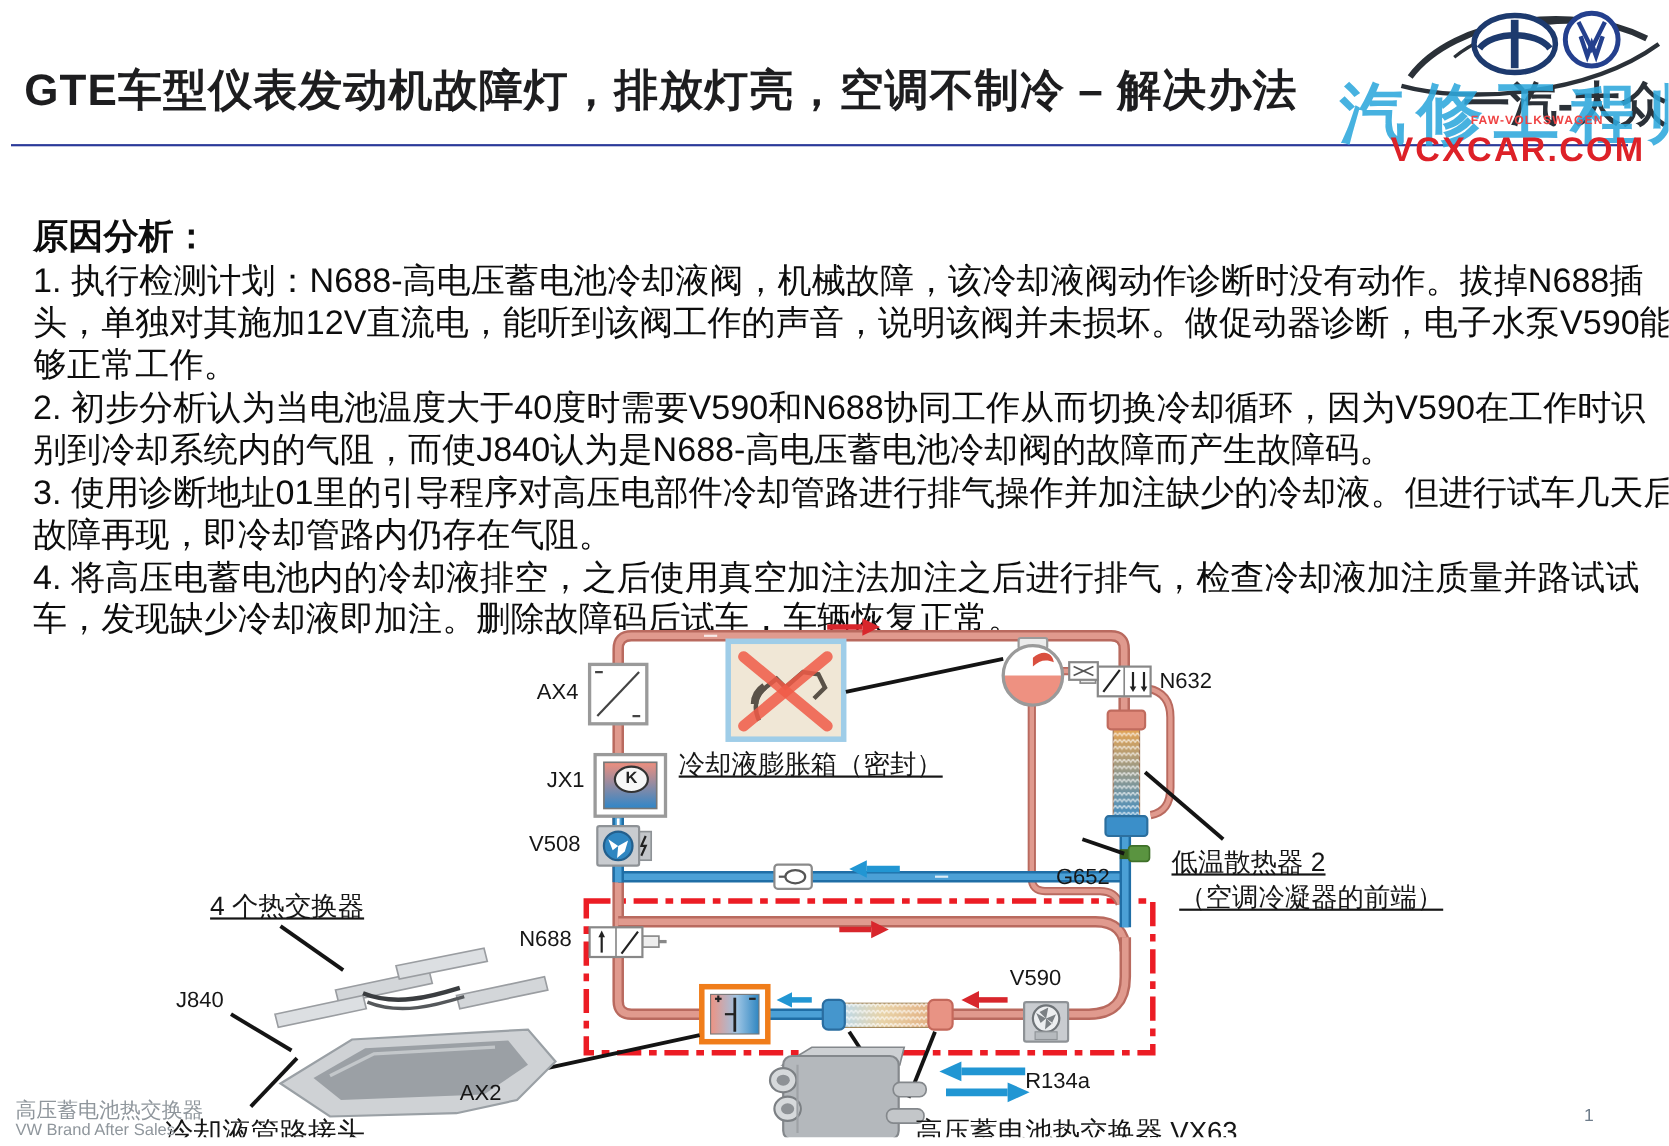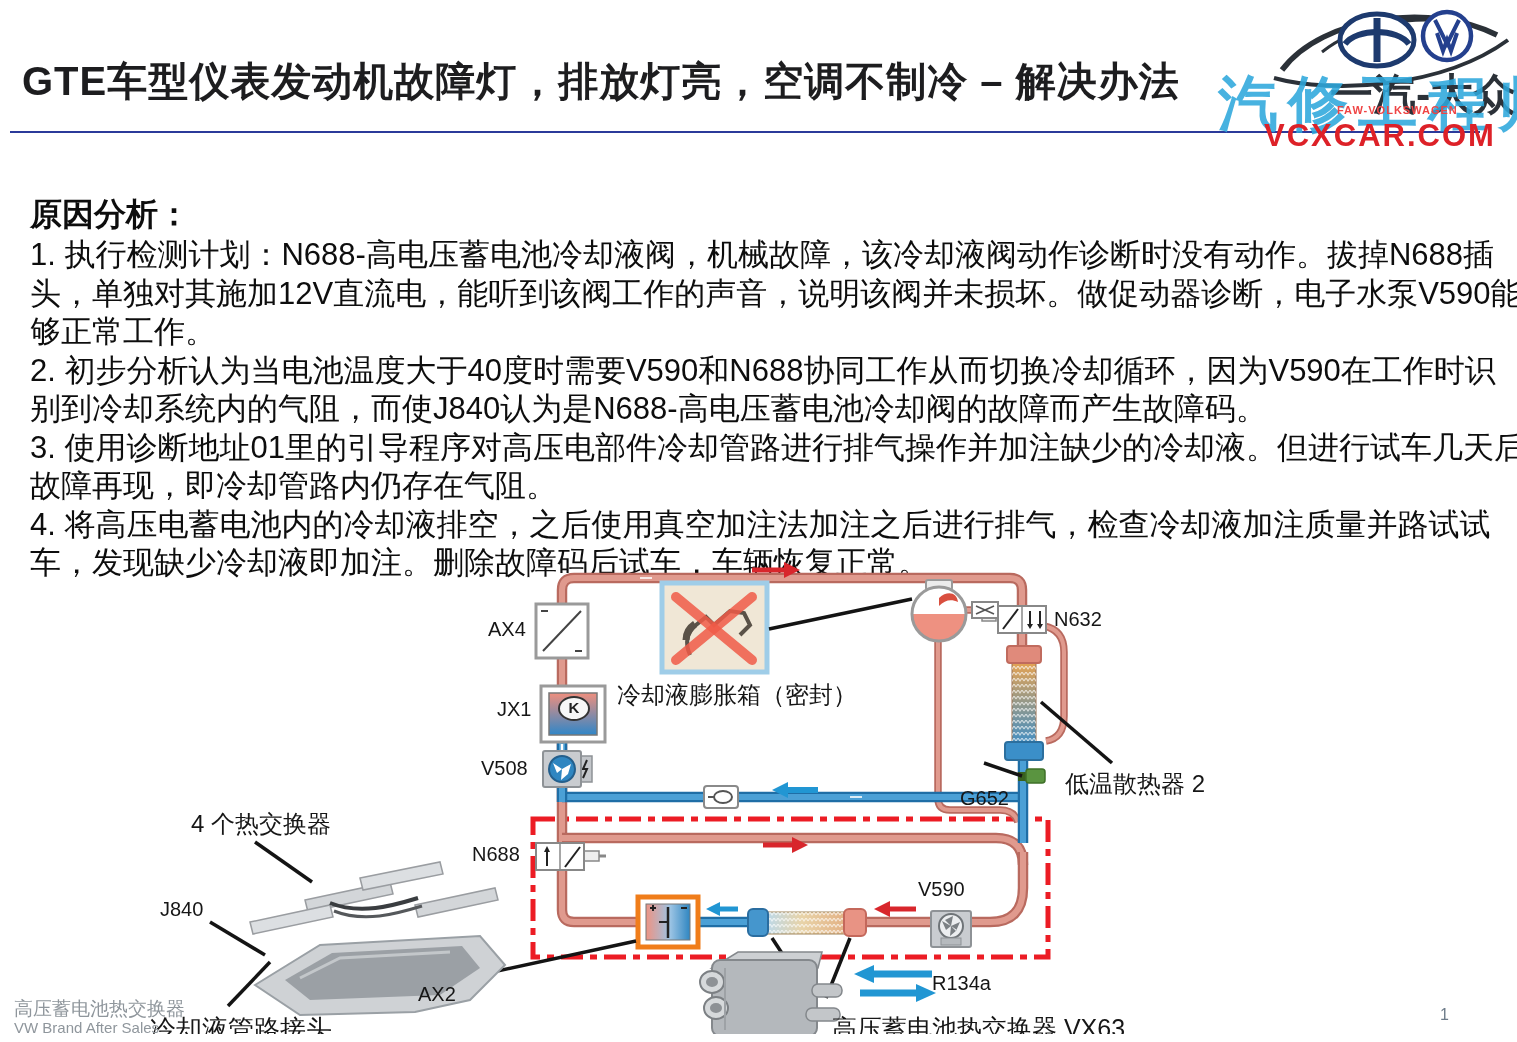--- a/index.html
+++ b/index.html
@@ -11,21 +11,21 @@
   .analysis h2{margin:0 0 2px 0;font-size:32px;line-height:40px;font-weight:700;color:#0d0d0d;}
   .analysis p{margin:0;}
   
   .logo-car{position:absolute;left:1262px;top:0px;}
   .wm-cn{position:absolute;left:1330px;top:66px;font-size:43px;font-weight:700;color:#2b3138;white-space:nowrap;}
   .wm-cyan{position:absolute;left:1218px;top:64px;font-size:60px;font-weight:700;color:rgba(46,167,220,0.88);letter-spacing:10px;white-space:nowrap;}
   .wm-en{position:absolute;left:1337px;top:104px;font-size:11px;font-weight:700;color:#ef4444;letter-spacing:1px;white-space:nowrap;}
   .wm-site{position:absolute;left:1264px;top:118px;font-size:31px;font-weight:700;color:#dd2128;letter-spacing:2px;white-space:nowrap;}
   
   .dl{position:absolute;font-size:20px;font-weight:500;color:#161616;white-space:nowrap;}
-  .dlc{position:absolute;font-size:24px;font-weight:500;color:#161616;white-space:nowrap;}
+  .dlc{position:absolute;font-size:24px;font-weight:500;color:#161616;white-space:nowrap;text-decoration:underline;}
   .kglyph{position:absolute;left:558px;top:696px;width:28px;height:21px;border:2px solid #333;border-radius:50%;
           background:#f7f7f7;font-size:15px;font-weight:700;text-align:center;line-height:20px;color:#222;}
   .diag{position:absolute;left:0;top:555px;}
   
   .po{stroke:#b96a5f;stroke-width:10.5;fill:none;}
   .pi{stroke:#e09a8e;stroke-width:6;fill:none;}
   .bo{stroke:#1f6ea6;stroke-width:10.5;fill:none;}
   .bi{stroke:#4ba0d6;stroke-width:6;fill:none;}
   .pot{stroke:#b96a5f;stroke-width:7.5;fill:none;}
   .pit{stroke:#e09a8e;stroke-width:4;fill:none;}
@@ -294,20 +294,21 @@
   <div class="kglyph">K</div>
   <div class="dl" style="left:481px;top:757px;">V508</div>
   <div class="dl" style="left:472px;top:843px;">N688</div>
   <div class="dl" style="left:1054px;top:608px;">N632</div>
   <div class="dl" style="left:960px;top:745px;margin-top:42px;">G652</div>
   <div class="dl" style="left:918px;top:878px;">V590</div>
   <div class="dl" style="left:418px;top:983px;">AX2</div>
   <div class="dl" style="left:160px;top:898px;">J840</div>
   <div class="dlc" style="left:617px;top:679px;">冷却液膨胀箱（密封）</div>
   <div class="dlc" style="left:1065px;top:768px;">低温散热器 2</div>
+  <div class="dlc" style="left:1072px;top:800px;">（空调冷凝器的前端）</div>
   <div class="dlc" style="left:191px;top:808px;">4 个热交换器</div>
   <div class="dlc" style="left:150px;top:1012px;font-size:26px;">冷却液管路接头</div>
   <div class="dl" style="left:932px;top:972px;">R134a</div>
   <div class="dlc" style="left:832px;top:1012px;font-size:25px;">高压蓄电池热交换器 VX63</div>
 
   <div class="footer-cn">高压蓄电池热交换器</div>
   <div class="footer-en">VW Brand After Sales</div>
   <div class="pageno">1</div>
 
 </div>

